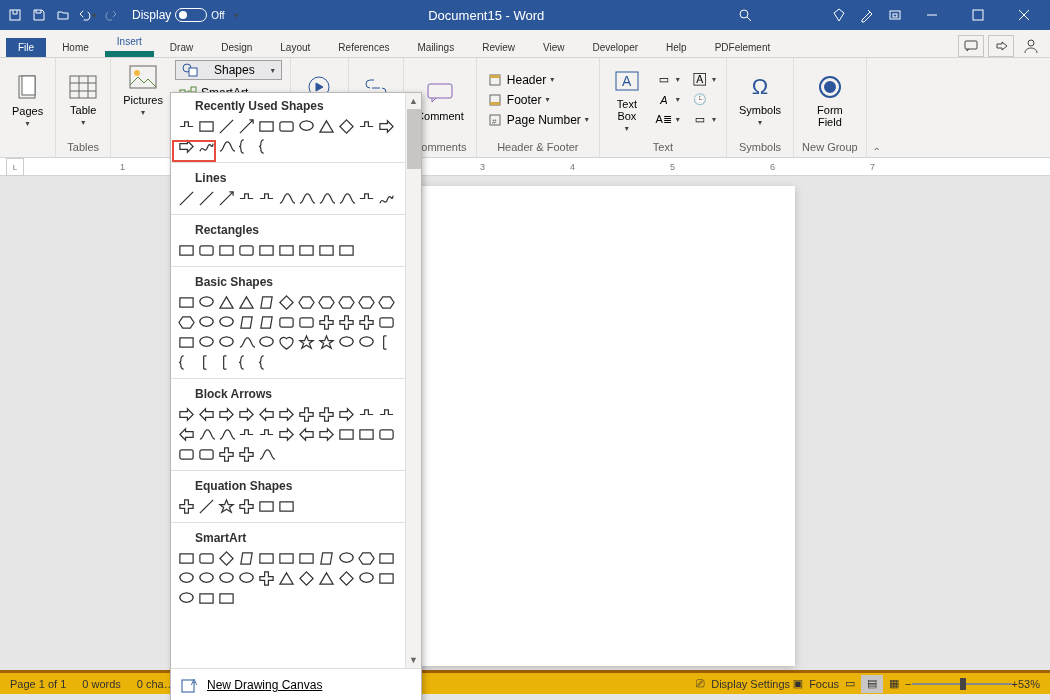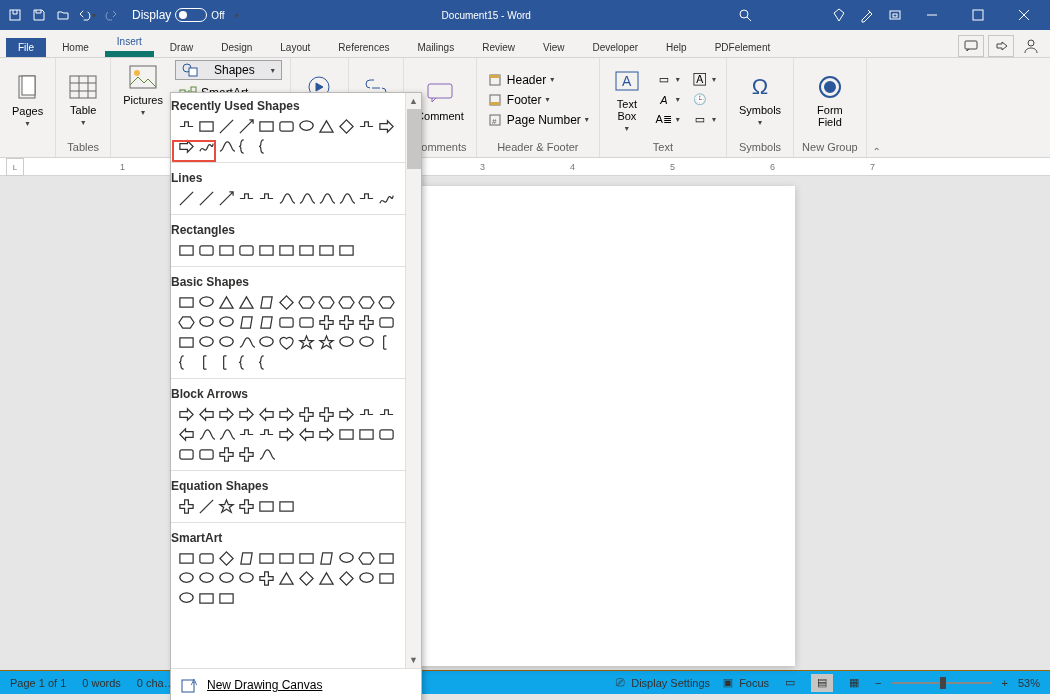--- a/index.html
+++ b/index.html
@@ -4,58 +4,58 @@
 <style>
 *{margin:0;padding:0;box-sizing:border-box;font-family:"Segoe UI",Arial,sans-serif}
 body{width:1050px;height:700px;background:#e6e6e6;overflow:hidden;position:relative}
 .title-bar{height:30px;background:#2b579a;display:flex;align-items:center;color:#fff;font-size:12px}
 .qat{display:flex;gap:2px;padding:0 4px;align-items:center}
 .qat-btn{width:22px;height:22px;display:flex;align-items:center;justify-content:center;cursor:pointer}
 .qat-btn svg{stroke:#fff;fill:none}
 .autosave{display:flex;align-items:center;gap:4px;margin-left:6px}
 .toggle{width:32px;height:14px;border:1px solid #fff;border-radius:8px;position:relative}
 .toggle::after{content:"";position:absolute;width:8px;height:8px;background:#fff;border-radius:50%;top:2px;left:3px}
-.title-center{flex:1;text-align:center;font-size:10px}
+.title-center{flex:1;text-align:center;font-size:13px}
 .title-right{display:flex;gap:6px;padding-right:6px;align-items:center}
 .win-btn{width:40px;height:28px;display:flex;align-items:center;justify-content:center}
 .ribbon-tabs{height:28px;background:#f3f2f1;display:flex;align-items:flex-end;padding:0 6px;border-bottom:1px solid #d4d4d4;gap:4px}
 .tab{padding:4px 12px;font-size:10px;color:#323130;cursor:pointer}
 .tab.file{background:#2b579a;color:#fff}
 .tab.active{border-bottom:6px solid #0f766e;color:#2b579a}
 .ribbon-tabs-right{margin-left:auto;display:flex;gap:4px;align-items:center}
 .mini-btn{width:26px;height:22px;border:1px solid #c8c6c4;display:flex;align-items:center;justify-content:center;font-size:12px}
 .ribbon{height:100px;background:#f3f2f1;display:flex;border-bottom:1px solid #d4d4d4}
 .group{border-right:1px solid #e1dfdd;padding:2px 8px;display:flex;flex-direction:column;align-items:center;justify-content:space-between}
 .group-label{font-size:11px;color:#605e5c;padding:2px 0}
 .group-body{flex:1;display:flex;align-items:center;gap:8px}
 .big-btn{display:flex;flex-direction:column;align-items:center;gap:2px;padding:2px 4px;cursor:pointer;font-size:11px;text-align:center}
 .big-btn-icon{width:30px;height:30px;display:flex;align-items:center;justify-content:center}
 .caret{font-size:8px;color:#444}
 .shapes-btn{display:flex;align-items:center;gap:16px;padding:2px 6px;border:1px solid #a0a0a0;background:#e8e8ea;font-size:12px;cursor:pointer}
 .stack{display:flex;flex-direction:column;gap:2px;font-size:12px}
 .stack-item{display:flex;align-items:center;gap:4px;padding:1px 2px;cursor:pointer}
 .dropdown{position:absolute;left:170px;top:92px;width:252px;background:#fff;border:1px solid #bab9b8;box-shadow:2px 2px 6px rgba(0,0,0,.25);z-index:10;font-size:12px}
 .dd-scroll{height:575px;overflow:hidden;position:relative}
-.dd-section{padding:6px 0 4px;font-weight:600;color:#323130}
+.dd-section{padding:6px 24px 4px;font-weight:600;color:#323130}
 .dd-grid{display:flex;flex-wrap:wrap;padding:0 6px 4px;gap:1px}
 .sh{width:19px;height:19px;display:flex;align-items:center;justify-content:center;cursor:pointer}
 .sh svg{stroke:#333;fill:none;stroke-width:1.3}
 .dd-sep{height:1px;background:#e1dfdd;margin:2px 0}
 .dd-footer{border-top:1px solid #e1dfdd;padding:8px 10px;display:flex;align-items:center;gap:8px}
 .dd-footer span{text-decoration:underline}
 .scrollbar{position:absolute;right:0;top:0;width:16px;height:100%;background:#f3f2f1;border-left:1px solid #e1dfdd}
 .sb-btn{height:16px;display:flex;align-items:center;justify-content:center;font-size:9px;color:#666}
 .sb-thumb{position:absolute;top:16px;width:14px;height:60px;background:#c8c6c4;left:1px}
 .hl{position:absolute;border:2px solid #e74c3c;z-index:11;pointer-events:none}
 .ruler{height:18px;background:#fff;border-bottom:1px solid #d4d4d4;display:flex;align-items:center;font-size:9px;color:#777;position:relative;padding-left:100px}
 .ruler-corner{width:18px;height:18px;position:absolute;left:6px;top:0;border:1px solid #ccc;font-size:8px;display:flex;align-items:center;justify-content:center;color:#777}
 .doc-area{height:494px;background:#e6e6e6;display:flex;justify-content:center;padding-top:10px}
 .page{width:540px;height:480px;background:#fff;box-shadow:0 2px 8px rgba(0,0,0,.2)}
-.status{height:24px;background:#0ea5e9;border-top:1px solid #a16207;display:flex;align-items:center;font-size:11px;color:#323130;padding:0 10px;gap:16px}
-.status-right{margin-left:auto;display:flex;align-items:center;gap:10px}
+.status{height:24px;background:#eab308;border-top:3px solid #a16207;display:flex;align-items:center;font-size:11px;color:#323130;padding:0 10px;gap:16px}
+.status-right{margin-left:auto;display:flex;align-items:center;}
 .view-btn{width:22px;height:18px;border:1px solid transparent;display:flex;align-items:center;justify-content:center;cursor:pointer}
 .view-btn.active{background:#c8c6c4}
 .zoom-slider{width:100px;height:2px;background:#888;position:relative}
 .zoom-slider::after{content:"";position:absolute;width:6px;height:12px;background:#444;top:-5px;left:48px}
 .smartart{display:flex;align-items:center;gap:4px;font-size:12px;cursor:pointer;padding:2px 4px}
 .ic{width:16px;height:16px;display:inline-flex;align-items:center;justify-content:center}
 .collapse{width:20px;display:flex;align-items:flex-end;justify-content:center;font-size:10px;color:#666}
 </style>
 </head>
 <body>

